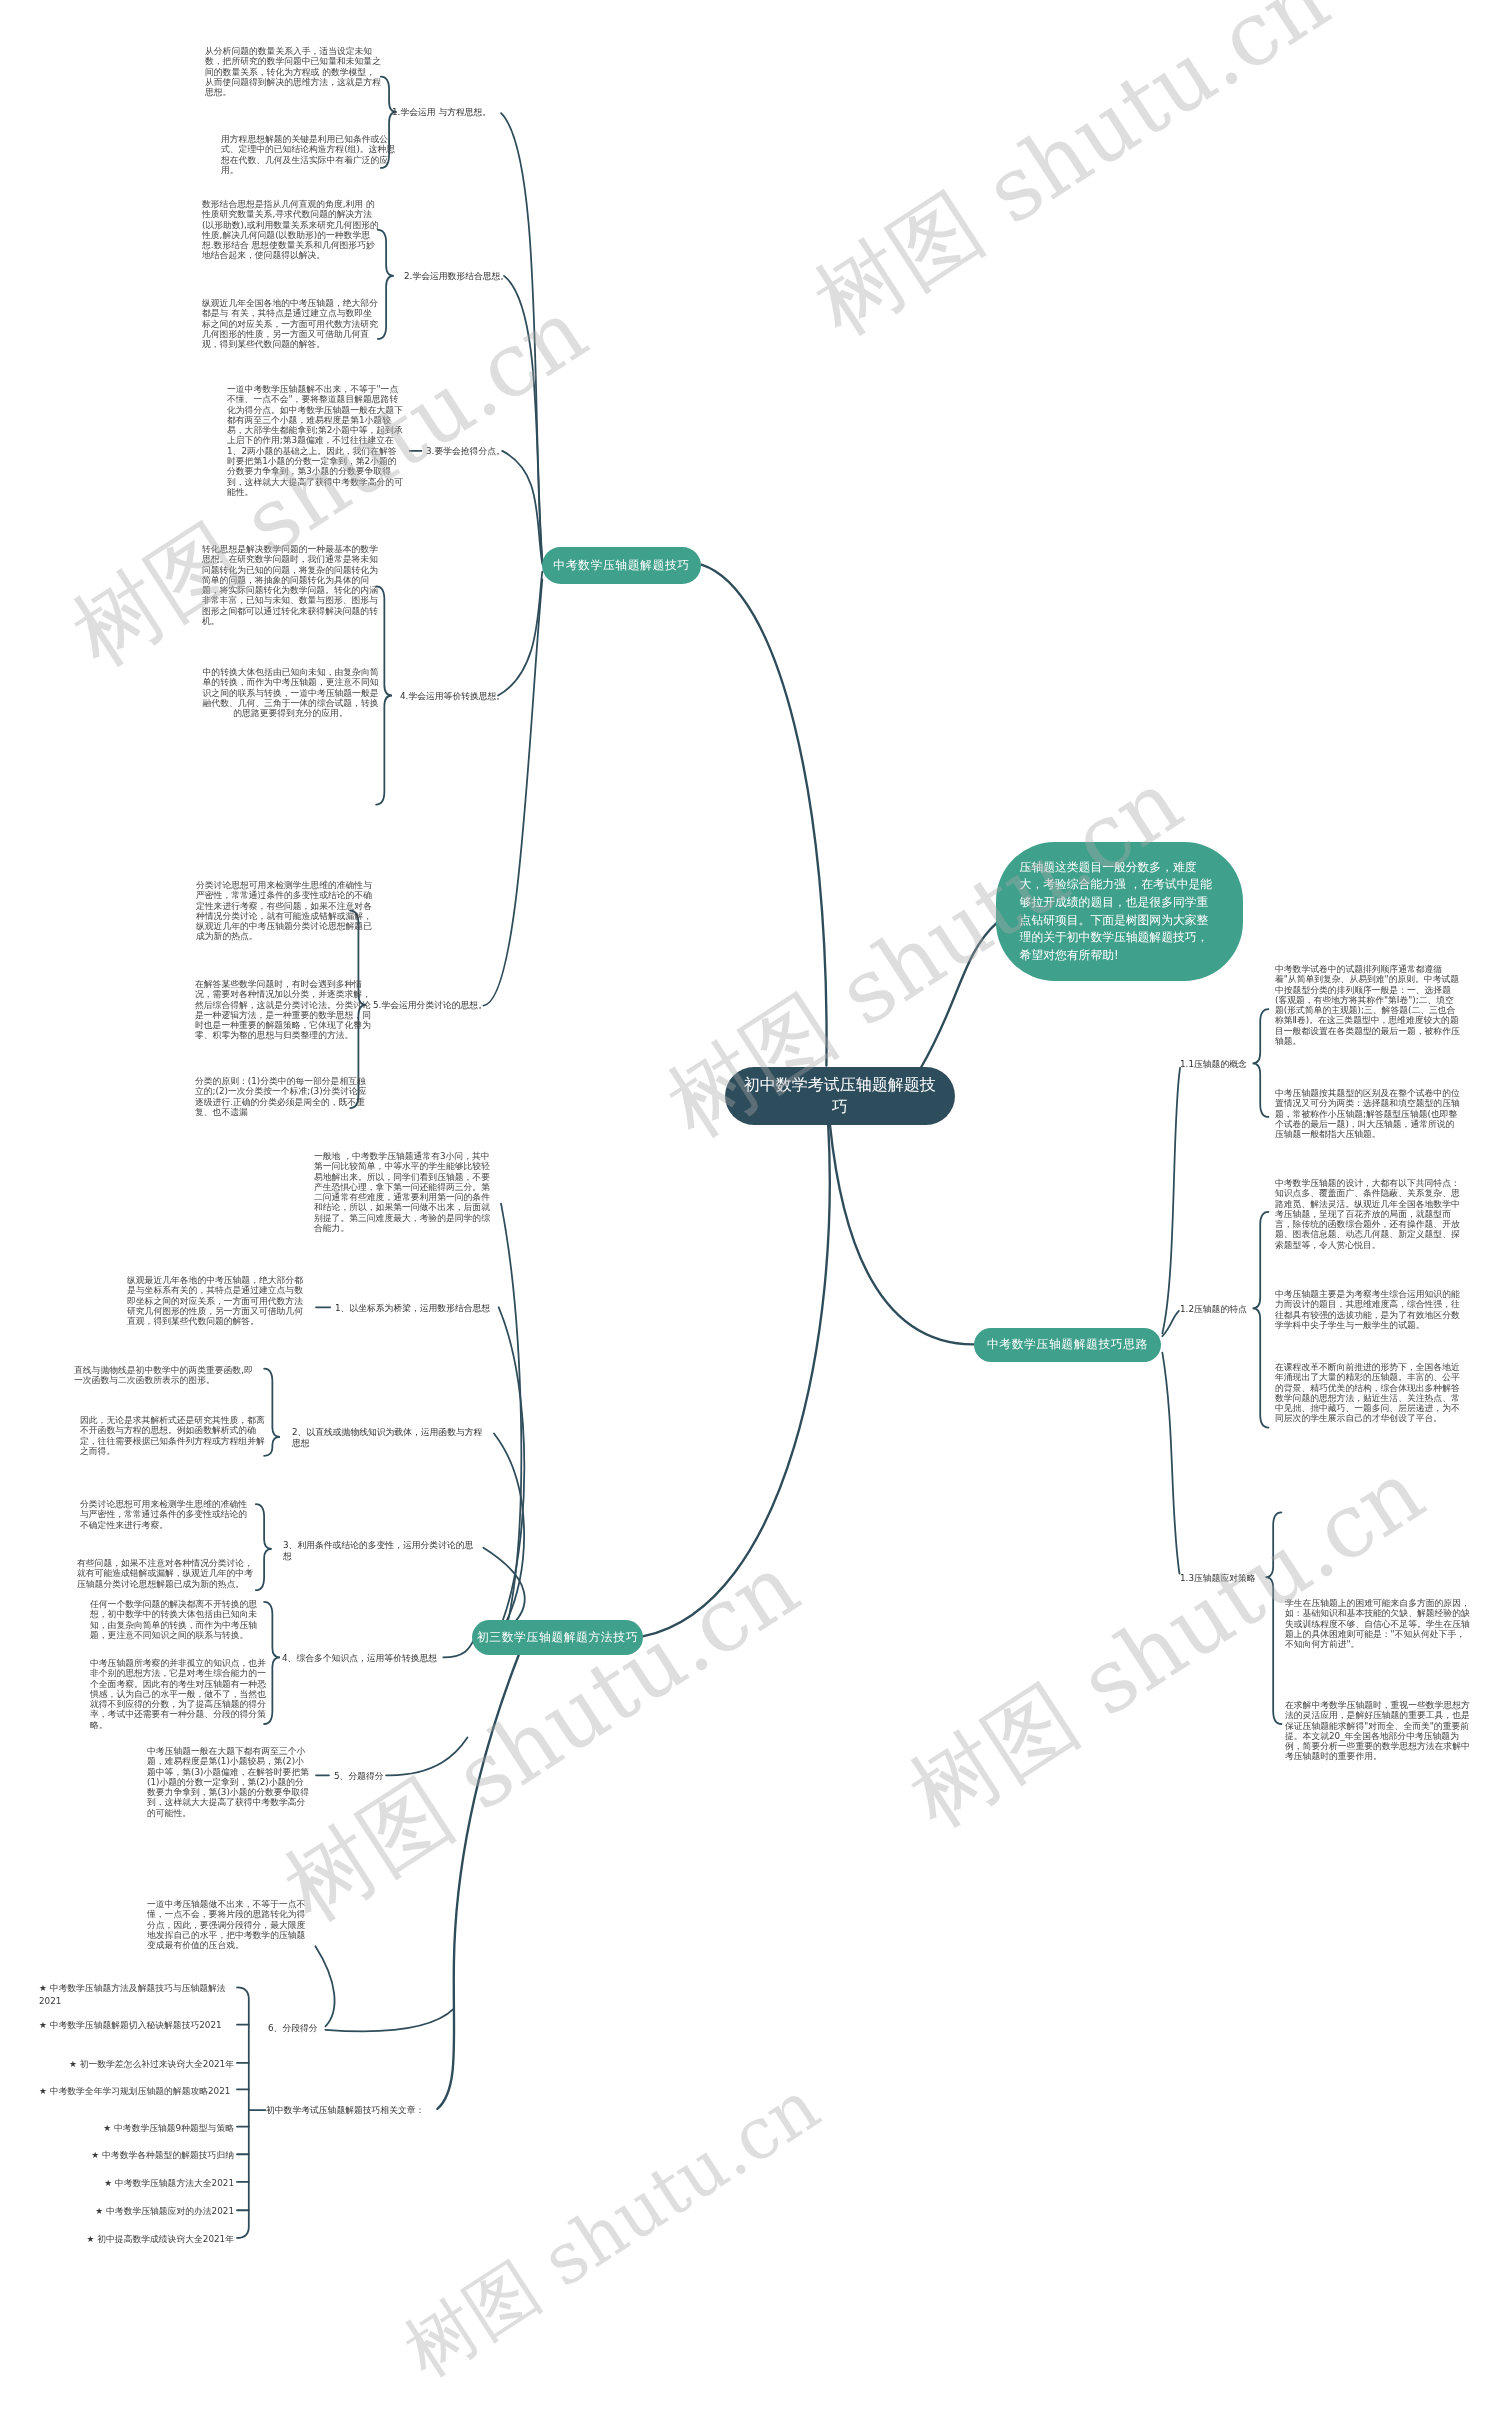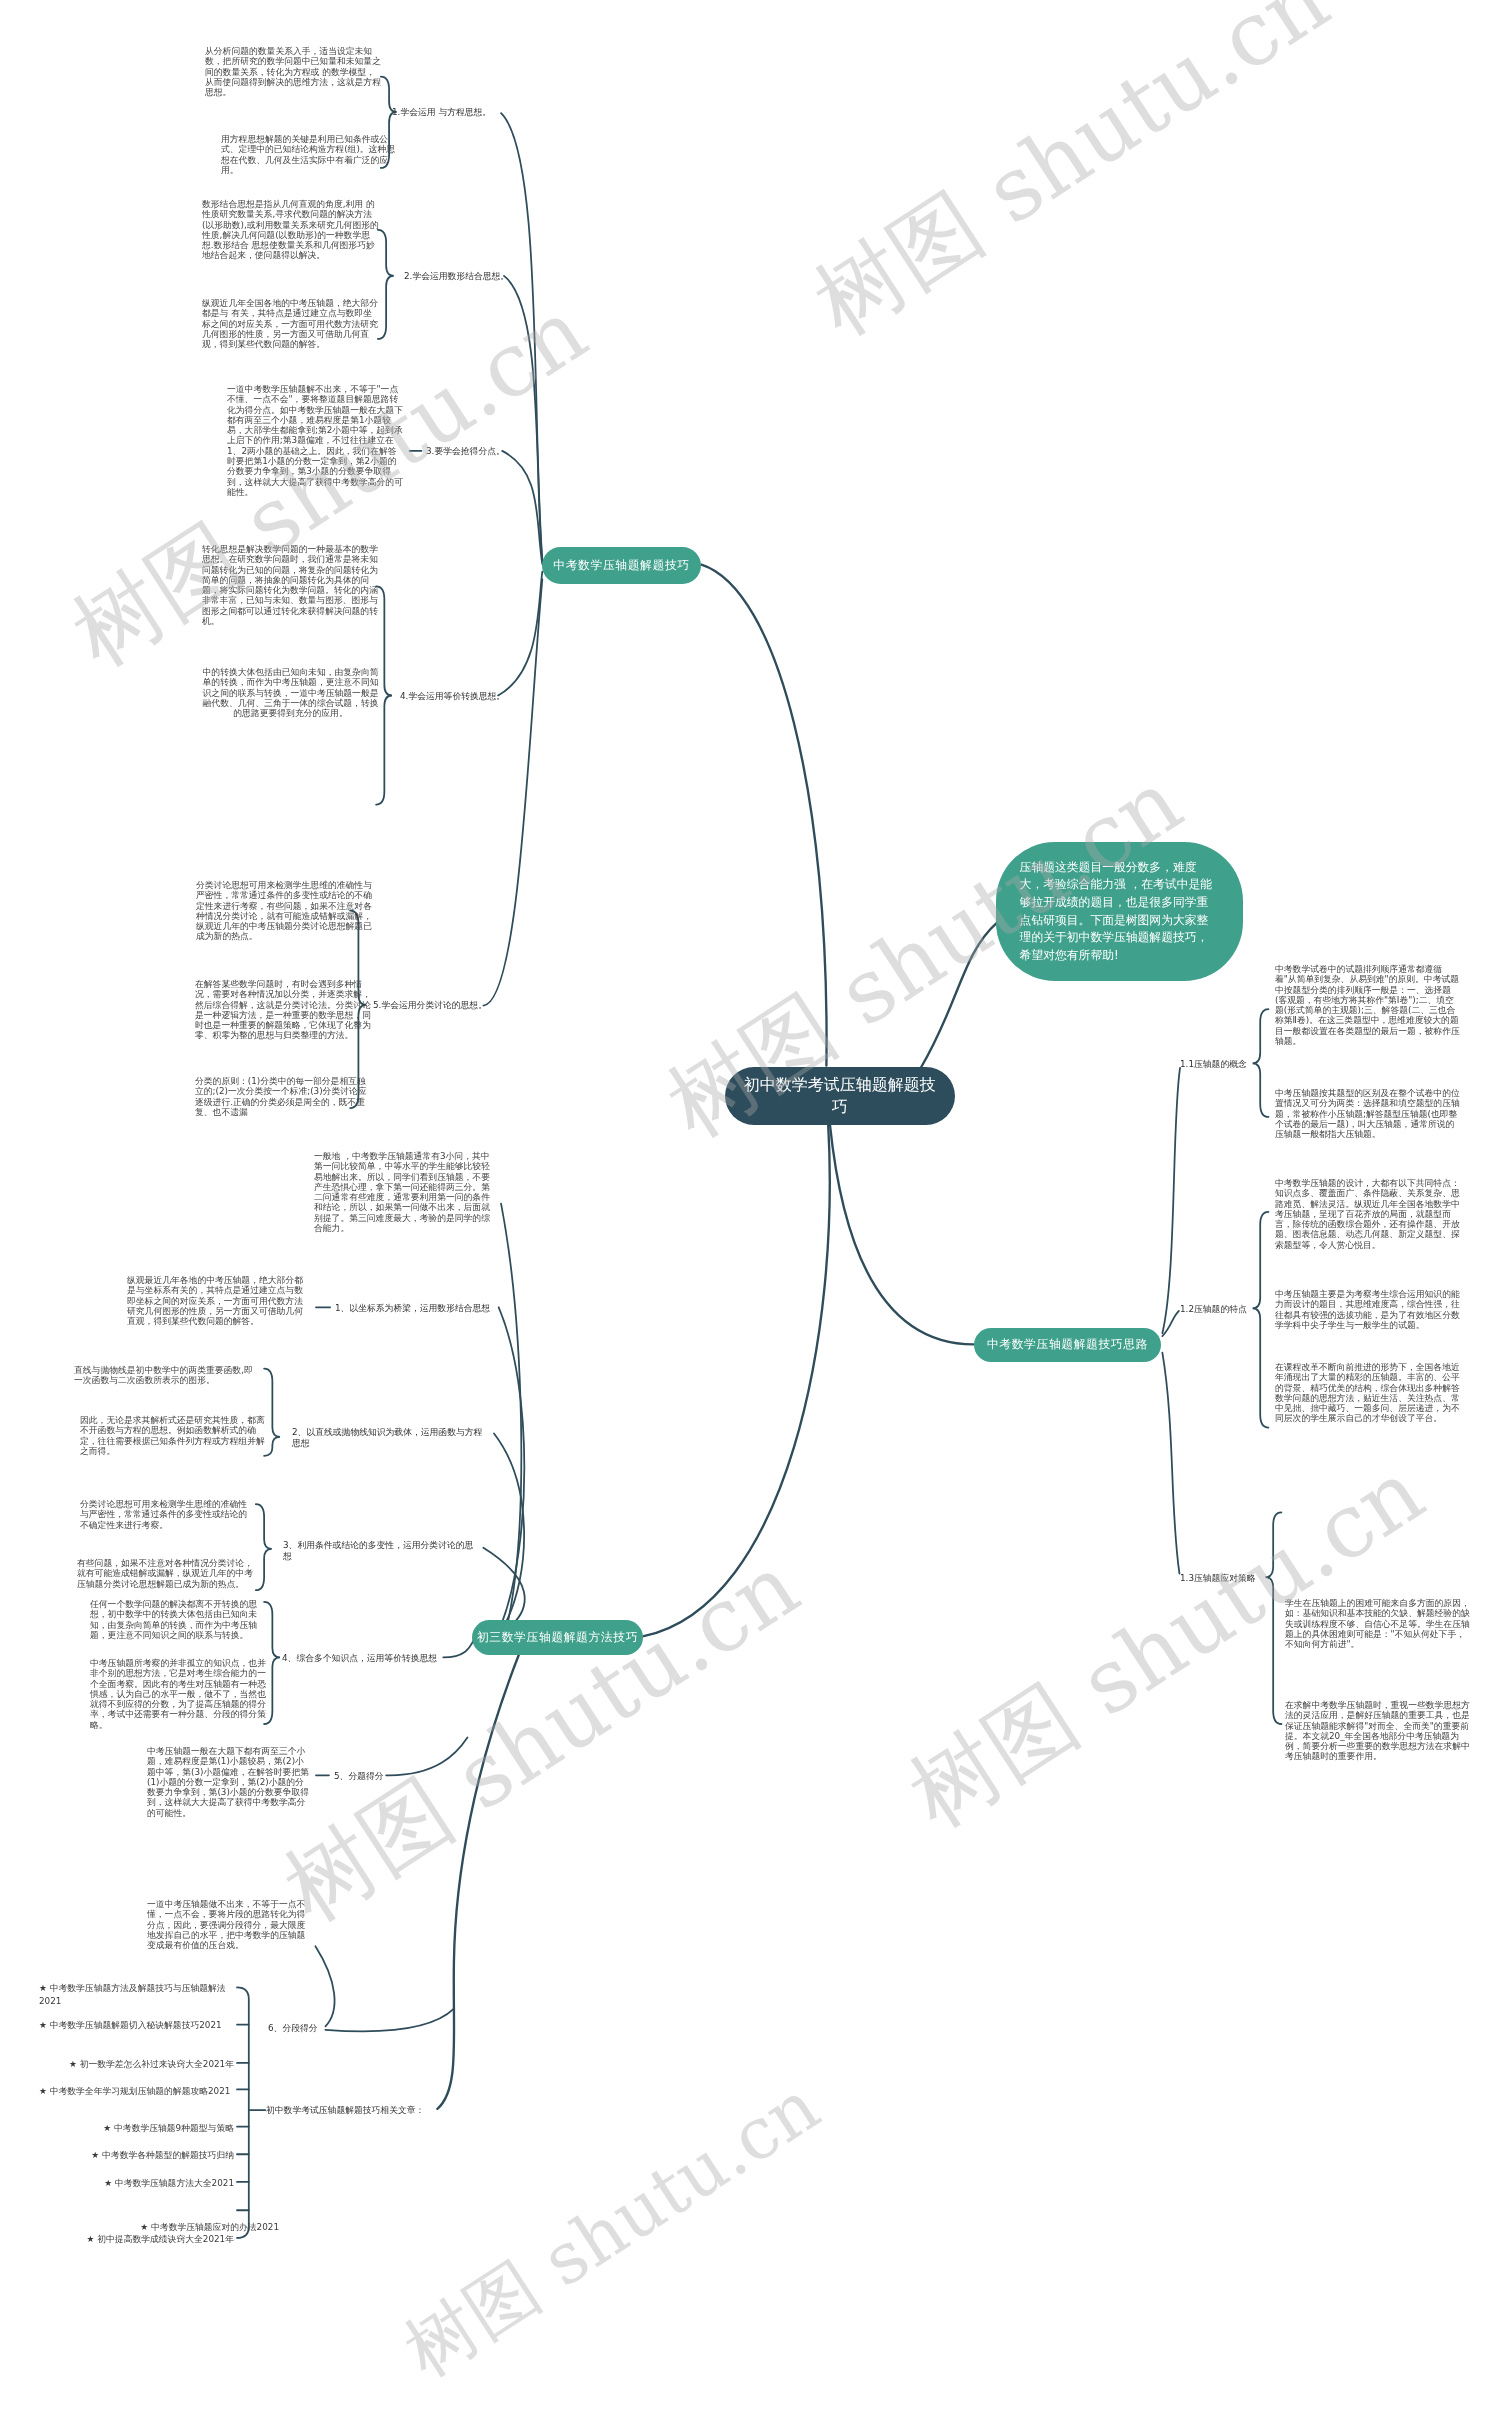--- a/index.html
+++ b/index.html
@@ -153,17 +153,17 @@
   <div class="lbl" style="left:268px;top:2023px;">6、分段得分</div>
 
   <div class="lbl" style="left:266px;top:2105px;">初中数学考试压轴题解题技巧相关文章：</div>
   <div class="item" style="right:1275px;top:1982px;width:195px;">★ 中考数学压轴题方法及解题技巧与压轴题解法2021</div>
   <div class="item" style="right:1275px;top:2019px;width:195px;">★ 中考数学压轴题解题切入秘诀解题技巧2021</div>
   <div class="item nowrap" style="right:1275px;top:2058px;">★ 初一数学差怎么补过来诀窍大全2021年</div>
   <div class="item" style="right:1275px;top:2085px;width:195px;">★ 中考数学全年学习规划压轴题的解题攻略2021</div>
   <div class="item nowrap" style="right:1275px;top:2122px;">★ 中考数学压轴题9种题型与策略</div>
   <div class="item nowrap" style="right:1275px;top:2149px;">★ 中考数学各种题型的解题技巧归纳</div>
   <div class="item nowrap" style="right:1275px;top:2177px;">★ 中考数学压轴题方法大全2021</div>
-  <div class="item nowrap" style="right:1230px;top:2205px;margin-top:16px;">★ 中考数学压轴题应对的办法2021</div>
+  <div class="item nowrap" style="right:1275px;top:2205px;">★ 中考数学压轴题应对的办法2021</div>
   <div class="item nowrap" style="right:1275px;top:2233px;">★ 初中提高数学成绩诀窍大全2021年</div>
 
 </div>
 
 
 </body></html>

